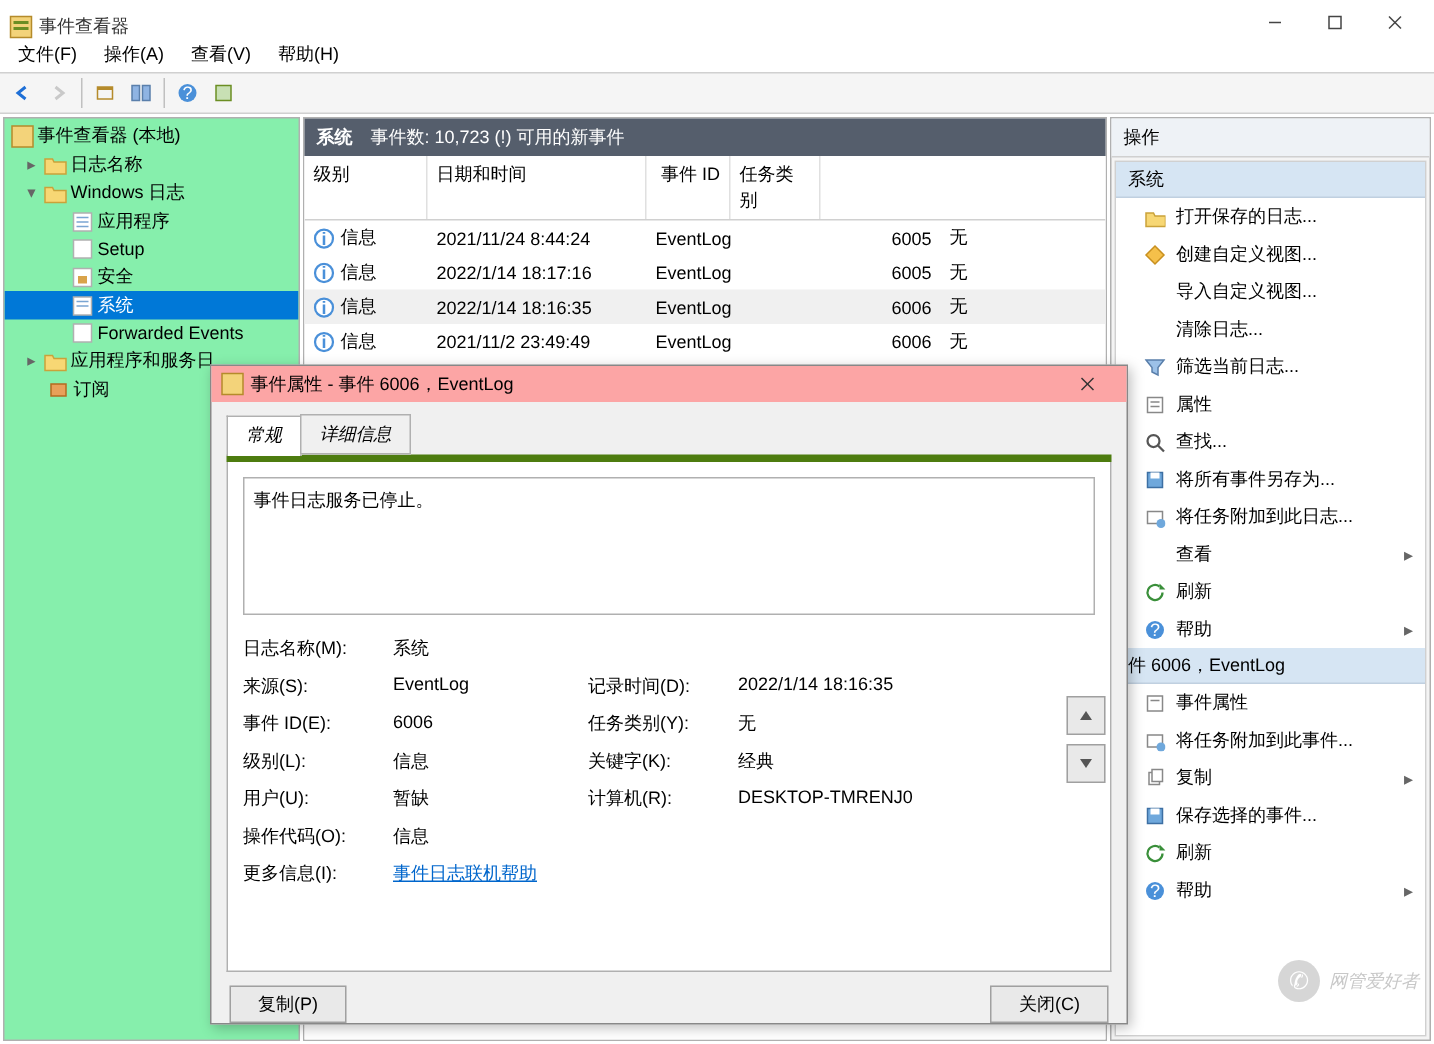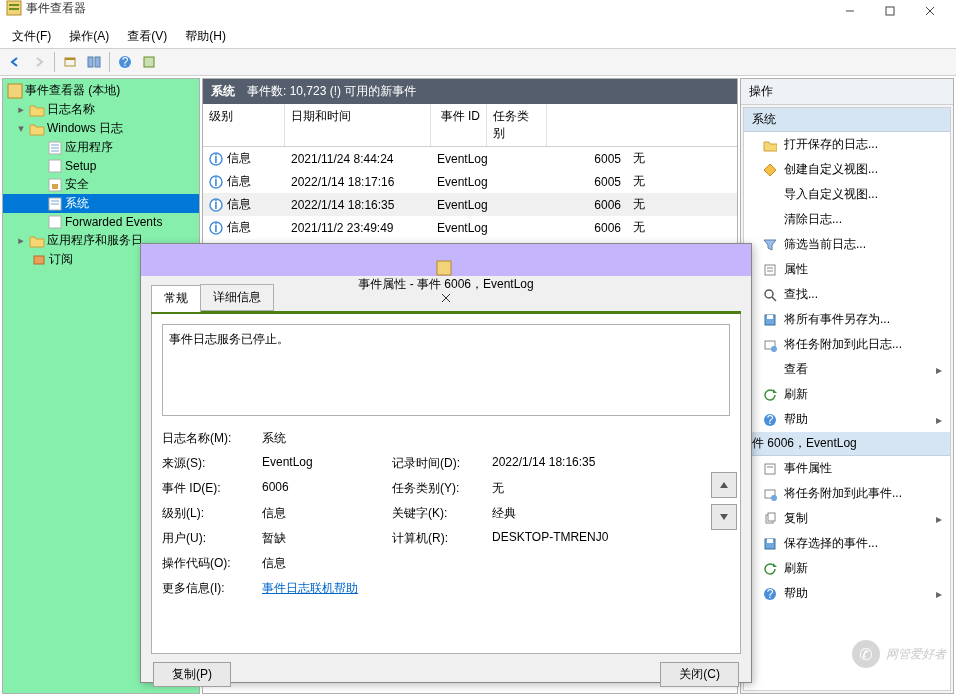--- a/index.html
+++ b/index.html
@@ -1,17 +1,17 @@
 <!DOCTYPE html>
 <html><head>
 <meta charset="utf-8">
 <style>
 * { box-sizing: border-box; margin: 0; padding: 0; font-family: "Microsoft YaHei", "Segoe UI", sans-serif; font-size: 12px; }
 body { background: #fff; width: 956px; height: 696px; position: relative; overflow: hidden; color: #000; }
-.titlebar { height: 26px; display: flex; align-items: flex-start; padding: 0 6px; background: #fff; }
+.titlebar { height: 26px; display: flex; align-items: flex-end; padding: 0 6px; background: #fff; }
 .titlebar .icon { width: 16px; height: 16px; margin-right: 4px; }
 .titlebar .title { flex: 1; color: #333; }
 .winbtns { display: flex; gap: 0; }
 .winbtn { width: 40px; height: 22px; display: flex; align-items: center; justify-content: center; color: #666; }
 .menubar { height: 22px; display: flex; padding: 0 4px; gap: 2px; }
 .menuitem { padding: 2px 8px; }
 .toolbar { height: 28px; border-top: 1px solid #d0d0d0; border-bottom: 1px solid #d0d0d0; background: #f5f5f5; display: flex; align-items: center; padding: 0 4px; gap: 2px; }
 .tbtn { width: 22px; height: 22px; display: flex; align-items: center; justify-content: center; border: 1px solid transparent; }
 .tsep { width: 1px; height: 20px; background: #c0c0c0; margin: 0 2px; }
 .body { display: flex; height: calc(100% - 76px); }
@@ -34,24 +34,24 @@
 .col-id { width: 56px; text-align: right; justify-content: flex-end; }
 .col-task { width: 60px; }
 .actions { width: 214px; border: 1px solid #b0b0b0; margin: 2px; background: #f4f4f4; display: flex; flex-direction: column; }
 .ahead { background: #eef2f6; padding: 4px 8px; border-bottom: 1px solid #d0d0d0; font-weight: 400; }
 .alist { flex: 1; overflow: auto; background: #fff; border: 1px solid #d0d0d0; margin: 2px; }
 .agroup { background: #d6e5f3; padding: 3px 8px; border-bottom: 1px solid #c0d0e0; }
 .aitem { display: flex; align-items: center; gap: 6px; padding: 4px 8px 4px 18px; }
 .aitem .ai { width: 16px; height: 16px; display: flex; align-items: center; justify-content: center; }
 
 .dialog { position: absolute; left: 140px; top: 243px; width: 612px; height: 440px; background: #f0f0f0; border: 1px solid #888; box-shadow: 2px 2px 8px rgba(0,0,0,0.25); display: flex; flex-direction: column; }
-.dtitle { height: 28px; display: flex; align-items: center; padding: 16px 6px; background: #c4b5fd; flex-direction: column; }
+.dtitle { height: 28px; display: flex; align-items: center; padding: 0 6px; background: #fca5a5; }
 .dclose { width: 40px; height: 24px; display: flex; align-items: center; justify-content: center; }
 .dbody { flex: 1; padding: 8px 10px; position: relative; }
-.tabs { display: flex; border-bottom: 3px solid #4d7c0f; }
+.tabs { display: flex; border-bottom: 5px solid #4d7c0f; font-style: italic; }
 .tab { padding: 4px 12px; border: 1px solid #b0b0b0; border-bottom: none; background: #fff; margin-right: -1px; position: relative; top: 1px; }
 .tab.inactive { background: #f0f0f0; top: 0; border-bottom: 1px solid #b0b0b0; }
 .tabpage { background: #fff; border: 1px solid #b0b0b0; border-top: none; padding: 10px; height: 340px; }
 .desc { border: 1px solid #b0b0b0; height: 92px; padding: 6px; overflow: auto; }
 .props { margin-top: 14px; display: grid; grid-template-columns: 100px 130px 100px 160px; row-gap: 8px; }
 .props .lbl { }
 .props .val { }
 .link { color: #0066cc; text-decoration: underline; }
 .dfoot { height: 42px; display: flex; align-items: center; padding: 0 12px; gap: 18px; }
 .btn { padding: 3px 18px; border: 1px solid #a0a0a0; background: #e9e9e9; }

